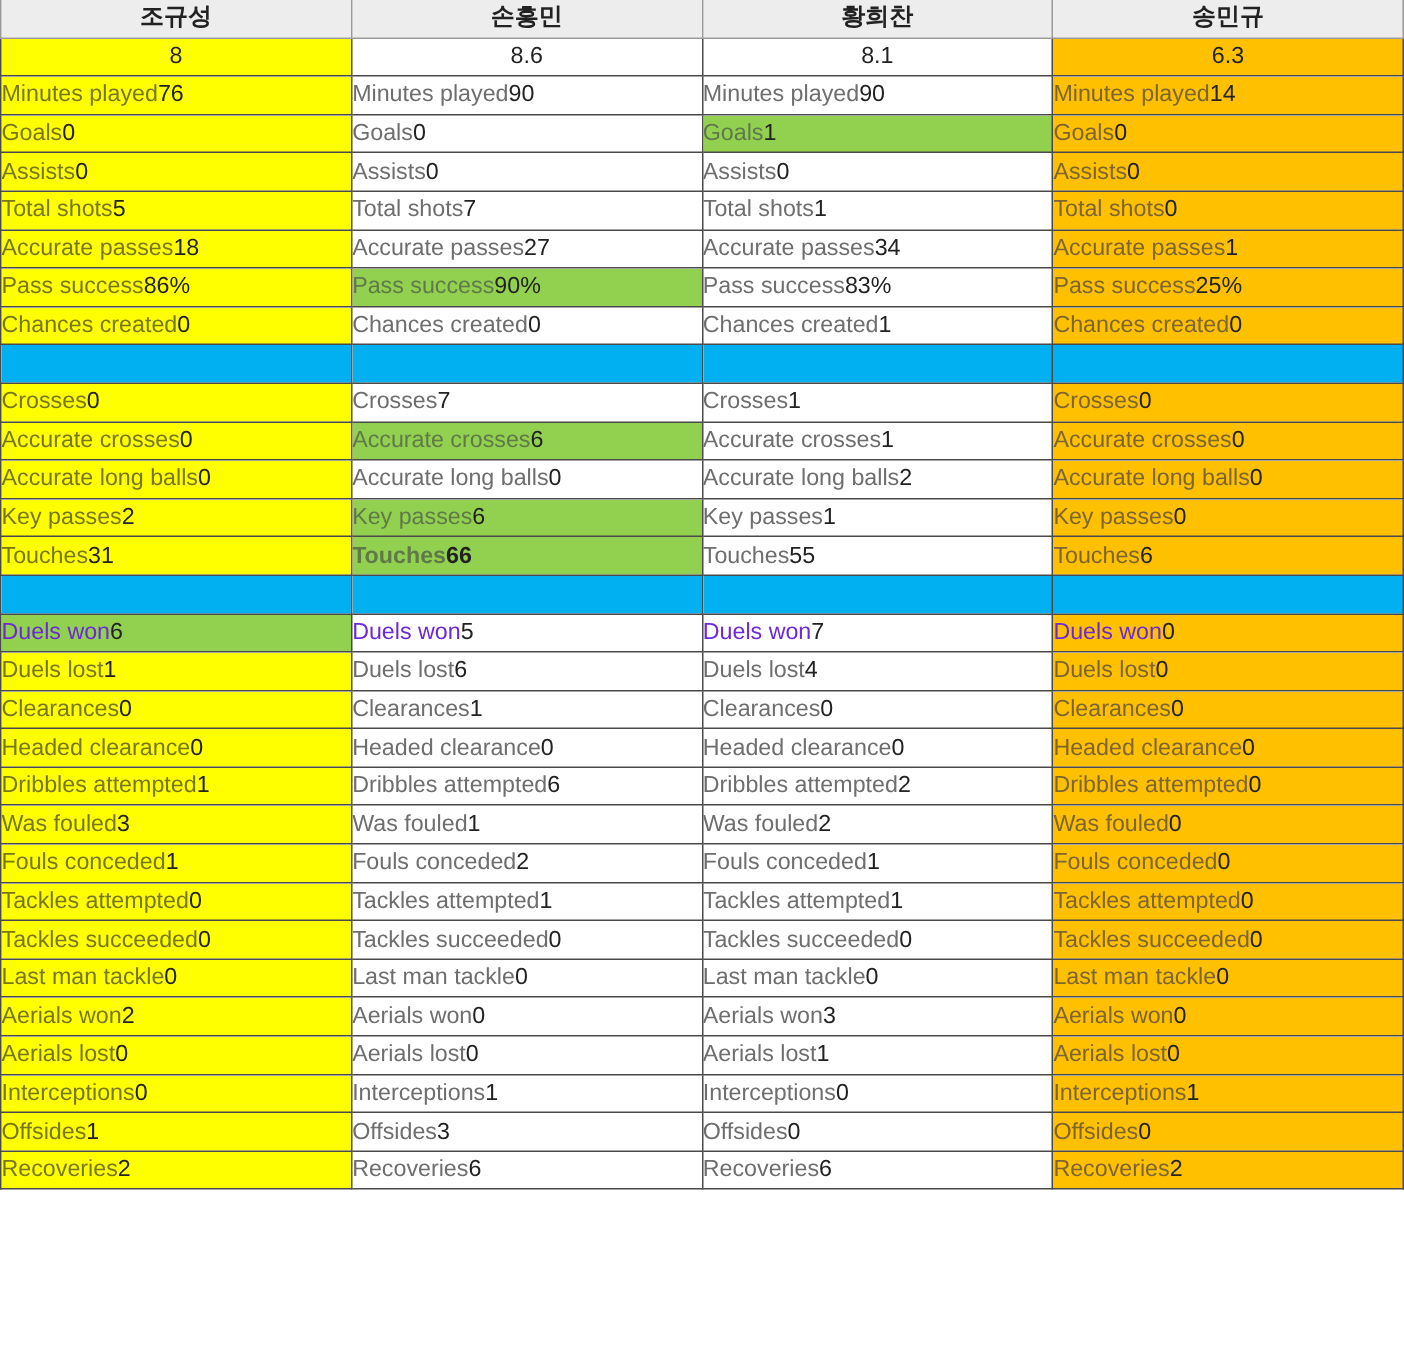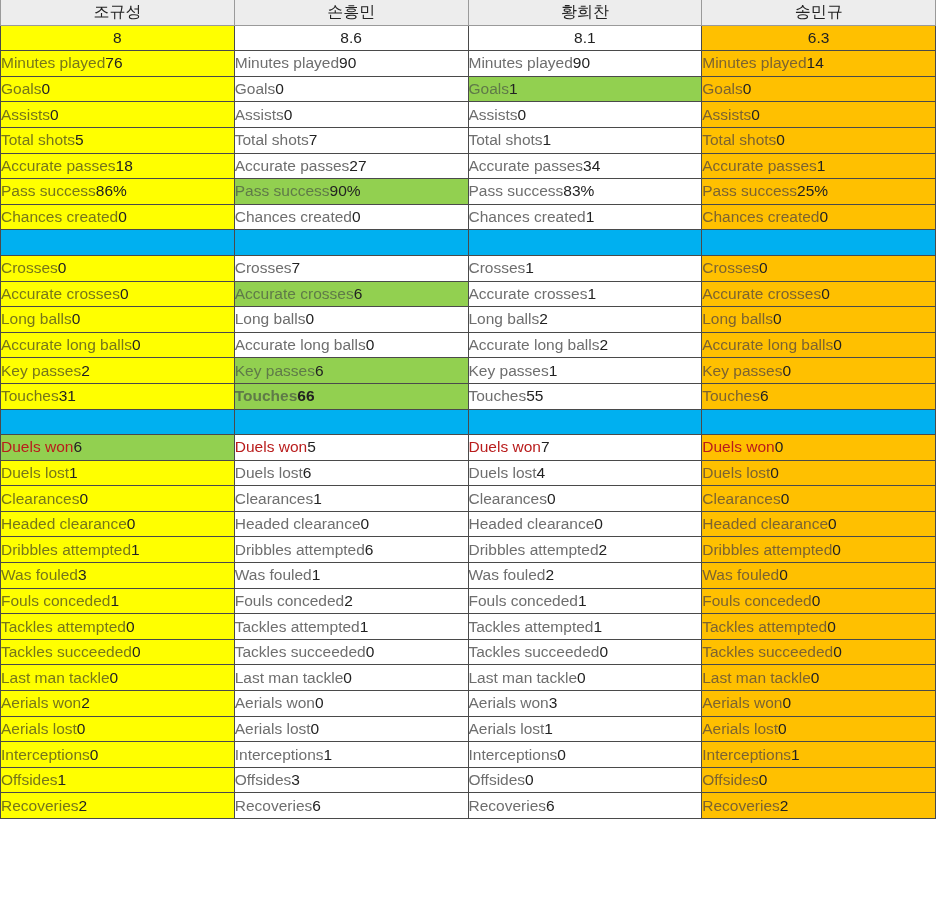--- a/index.html
+++ b/index.html
@@ -8,36 +8,36 @@
     table.stats col { width: 233.75px; }
     table.stats th, table.stats td {
       border: 1px solid #4a4a4a;
       height: 24.6px;
       padding: 0;
       font-size: 15.5px;
       line-height: 24px;
       white-space: nowrap;
       overflow: hidden;
     }
-    table.stats th { background: #ededed; font-weight: normal; color: #222; font-size: 16px; text-align: center; border-color: #9a9a9a; border-top: none; }
+    table.stats th { background: #ededed; font-weight: bold; color: #222; font-size: 16px; text-align: center; border-color: #9a9a9a; border-top: none; }
     td.rating { text-align: center; color: #222; }
     td.minutes { padding-left: 2px; }
     td.stat { padding-left: 19px; }
     .lbl { color: #6e6e6e; }
     .val { color: #222; }
     .bg-yellow { background: #ffff00; }
     .bg-white { background: #ffffff; }
     .bg-orange { background: #ffc000; }
     .bg-green { background: #92d050; }
     .bg-yellow .lbl { color: #77771a; }
     .bg-orange .lbl { color: #7d6430; }
     .bg-green .lbl { color: #5f7a48; }
     tr.sep td { background: #00b0f0; }
     .strong .lbl, .strong .val { font-weight: bold; }
-    .dark .lbl { color: #b91c1c; }
+    .dark .lbl { color: #6d28d9; }
   </style>
 </head>
 <body>
 
 <table class="stats">
   <colgroup>
       <col>
       <col>
       <col>
       <col>
@@ -111,26 +111,20 @@
         <td class="stat bg-white"><span class="lbl">Crosses</span><span class="val">1</span></td>
         <td class="stat bg-orange"><span class="lbl">Crosses</span><span class="val">0</span></td>
       </tr>
       <tr>
         <td class="stat bg-yellow"><span class="lbl">Accurate crosses</span><span class="val">0</span></td>
         <td class="stat bg-green"><span class="lbl">Accurate crosses</span><span class="val">6</span></td>
         <td class="stat bg-white"><span class="lbl">Accurate crosses</span><span class="val">1</span></td>
         <td class="stat bg-orange"><span class="lbl">Accurate crosses</span><span class="val">0</span></td>
       </tr>
       <tr>
-        <td class="stat bg-yellow"><span class="lbl">Long balls</span><span class="val">0</span></td>
-        <td class="stat bg-white"><span class="lbl">Long balls</span><span class="val">0</span></td>
-        <td class="stat bg-white"><span class="lbl">Long balls</span><span class="val">2</span></td>
-        <td class="stat bg-orange"><span class="lbl">Long balls</span><span class="val">0</span></td>
-      </tr>
-      <tr>
         <td class="stat bg-yellow"><span class="lbl">Accurate long balls</span><span class="val">0</span></td>
         <td class="stat bg-white"><span class="lbl">Accurate long balls</span><span class="val">0</span></td>
         <td class="stat bg-white"><span class="lbl">Accurate long balls</span><span class="val">2</span></td>
         <td class="stat bg-orange"><span class="lbl">Accurate long balls</span><span class="val">0</span></td>
       </tr>
       <tr>
         <td class="stat bg-yellow"><span class="lbl">Key passes</span><span class="val">2</span></td>
         <td class="stat bg-green"><span class="lbl">Key passes</span><span class="val">6</span></td>
         <td class="stat bg-white"><span class="lbl">Key passes</span><span class="val">1</span></td>
         <td class="stat bg-orange"><span class="lbl">Key passes</span><span class="val">0</span></td>

